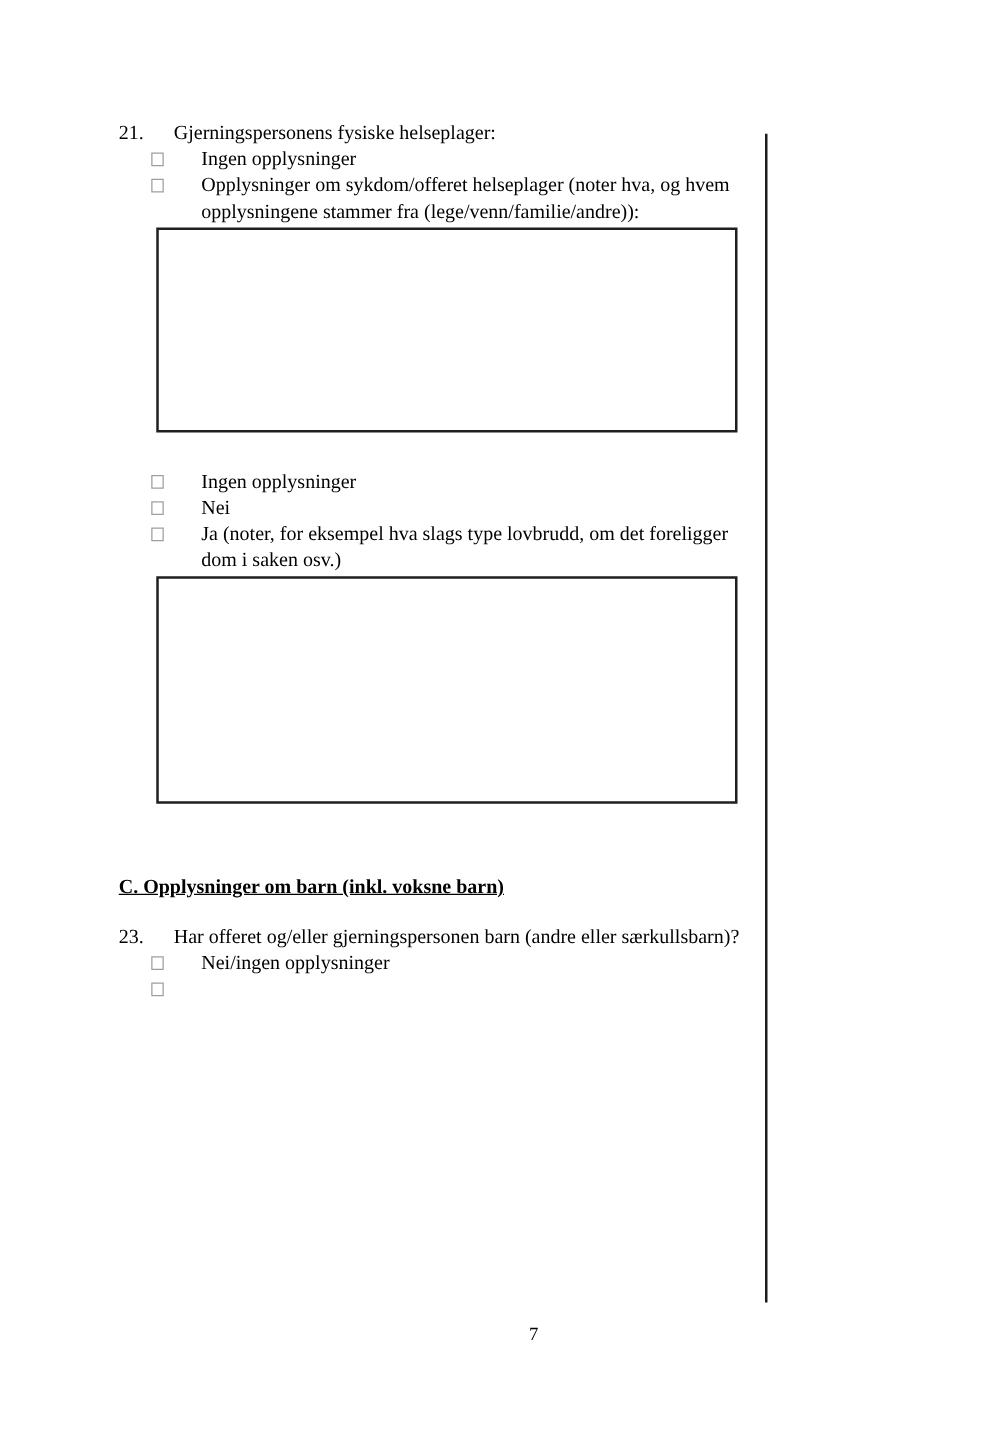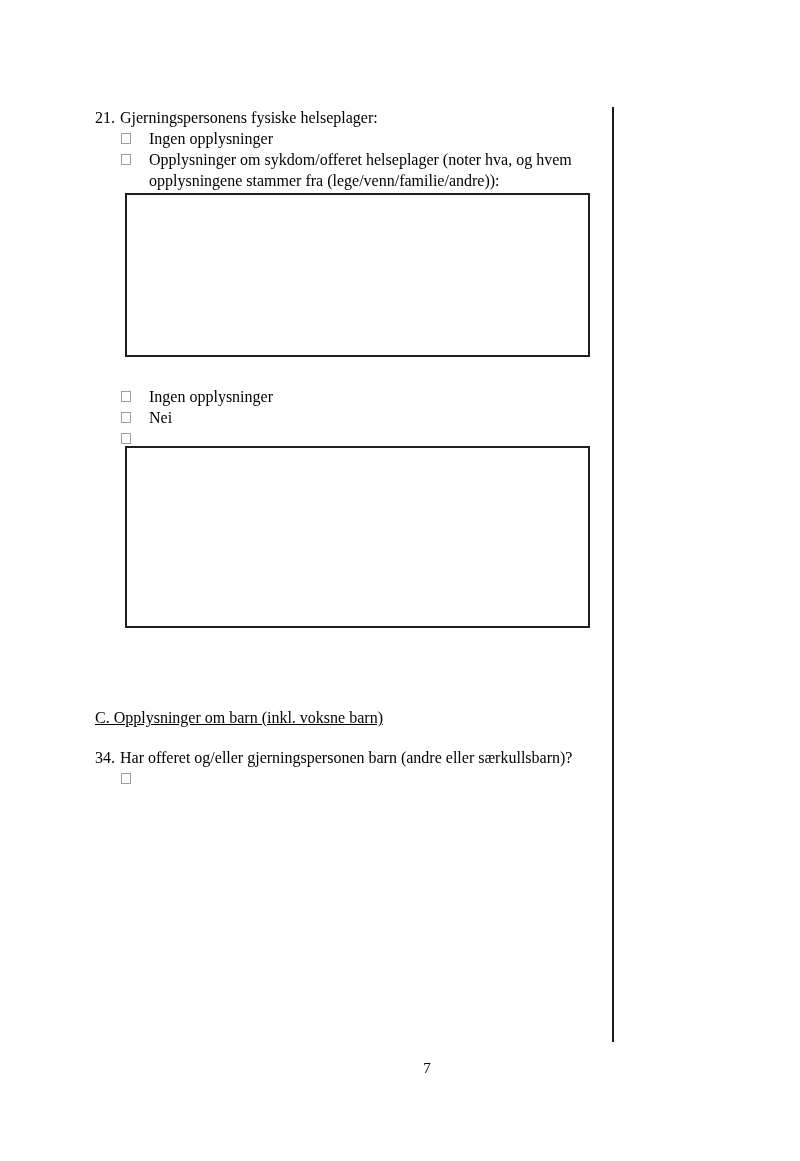--- a/index.html
+++ b/index.html
@@ -11,50 +11,50 @@
     background: #ffffff;
     font-family: "Liberation Serif", "DejaVu Serif", serif;
     font-size: 16px;
     line-height: 21px;
     color: #000000;
     overflow: hidden;
   }
   .content {
     position: absolute;
     left: 95px;
-    top: 107px;
+    top: 96px;
     width: 500px;
   }
   .q-title { display: flex; }
   .q-num { width: 25px; flex-shrink: 0; }
-  .q-text { flex: 1; }
+  .q-text { flex: 1; margin-left: 19px; }
   .option { display: flex; padding-left: 26px; }
   .checkbox {
     width: 10px;
     height: 11px;
     border: 1px solid #9e9e9e;
     margin-top: 5px;
     flex-shrink: 0;
     background: #ffffff;
     cursor: pointer;
   }
-  .option-label { margin-left: 18px; width: 440px; }
+  .option-label { margin-left: 30px; width: 440px; }
   .notes-box {
     margin-left: 30px;
     margin-top: 2px;
     width: 465px;
     border: 2px solid #1f1f1f;
     background: #ffffff;
   }
   .box-q21 { height: 164px; }
   .box-q22 { height: 182px; }
   .q22-block { margin-top: 29px; }
   .section-heading {
-    margin-top: 79px;
-    font-weight: normal;
+    margin-top: 56px;
+    font-weight: bold;
     text-decoration: underline;
   }
   .q23-block { margin-top: 19px; }
   .change-bar {
     position: absolute;
     left: 612px;
     top: 107px;
     width: 2px;
     height: 935px;
     background: #1c1c1c;
@@ -96,30 +96,35 @@
       <div class="option">
         <span class="checkbox"></span>
         <span class="option-label">Ingen opplysninger</span>
       </div>
       <div class="option">
         <span class="checkbox"></span>
         <span class="option-label">Nei</span>
       </div>
       <div class="option">
         <span class="checkbox"></span>
+        <span class="option-label">Ja (noter, for eksempel hva slags type lovbrudd, om det foreligger dom i saken osv.)</span>
       </div>
       <div class="notes-box box-q22"></div>
     </div>
 
     <div class="section-heading">C. Opplysninger om barn (inkl. voksne barn)</div>
 
     <div class="question q23-block">
       <div class="q-title">
-        <span class="q-num">34.</span>
+        <span class="q-num">23.</span>
         <span class="q-text">Har offeret og/eller gjerningspersonen barn (andre eller særkullsbarn)?</span>
+      </div>
+      <div class="option">
+        <span class="checkbox"></span>
+        <span class="option-label">Nei/ingen opplysninger</span>
       </div>
       <div class="option">
         <span class="checkbox"></span>
       </div>
     </div>
 
   </div>
 
   <div class="change-bar"></div>
 

